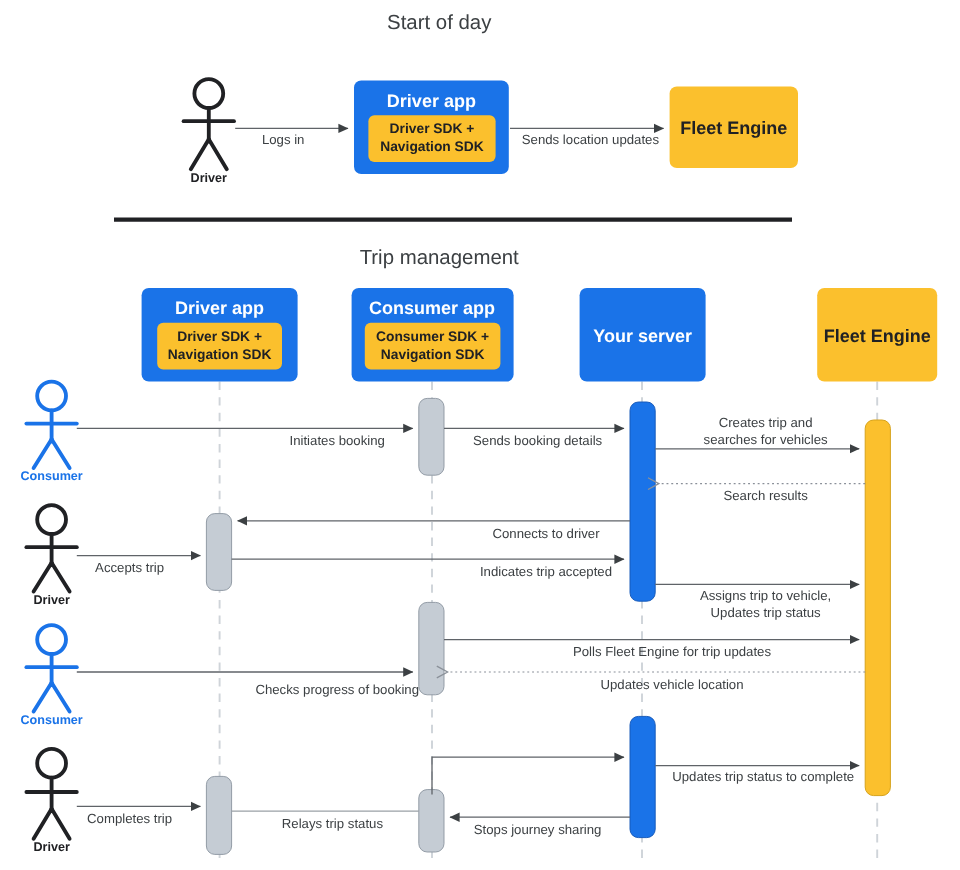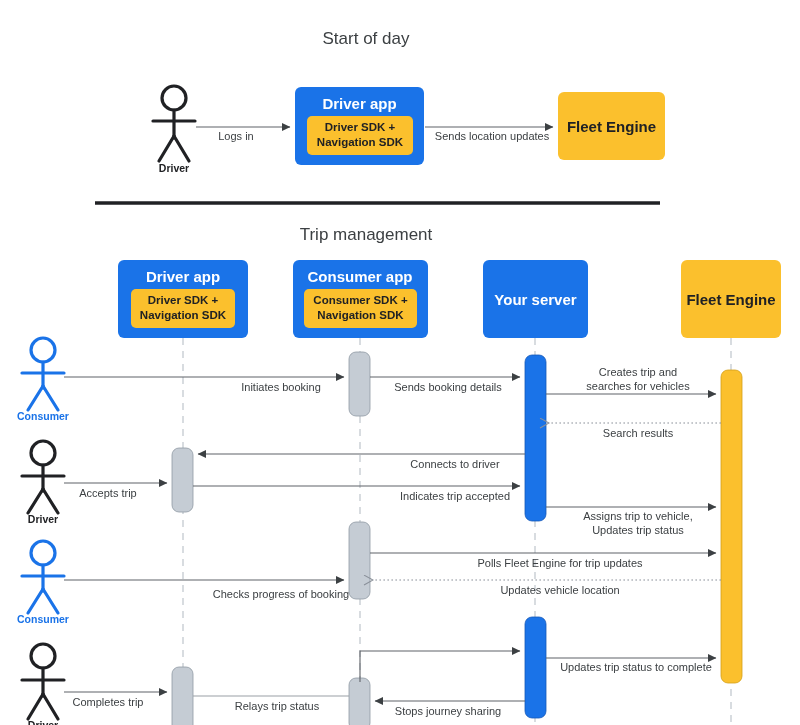--- a/index.html
+++ b/index.html
@@ -14,21 +14,20 @@
     position: relative;
     overflow: hidden;
     font-family: "Liberation Sans", sans-serif;
     color: #3c4043;
   }
   #canvas {
     position: absolute;
     inset: 0;
     width: 800px;
     height: 558px;
-    margin-top: 20px;
   }
   svg { display: block; }
 
   
   .section-title {
     font-size: 17px;
     fill: #3c4043;
     font-family: "Liberation Sans", sans-serif;
     text-anchor: middle;
   }

